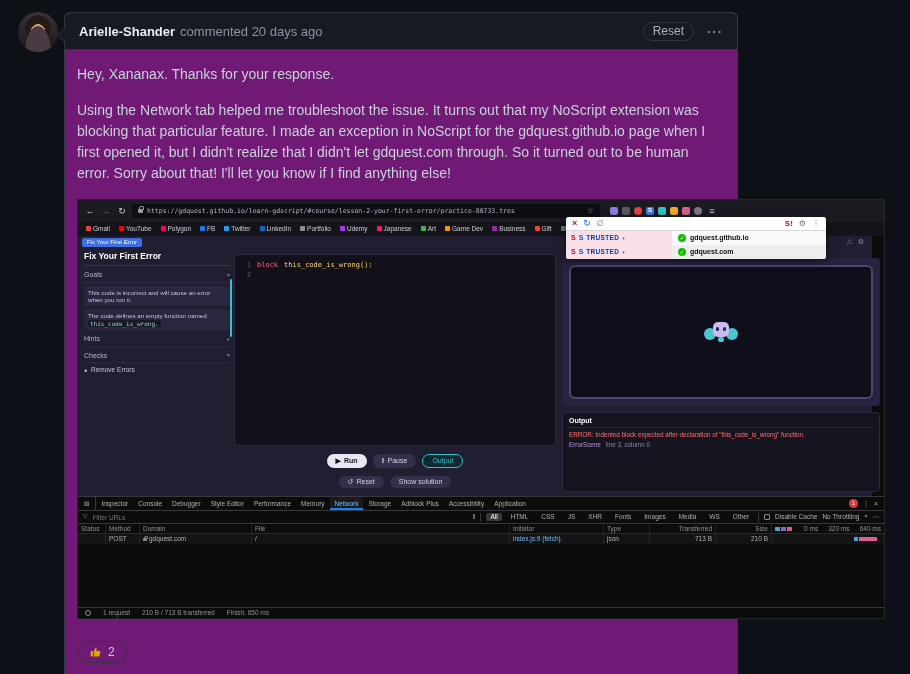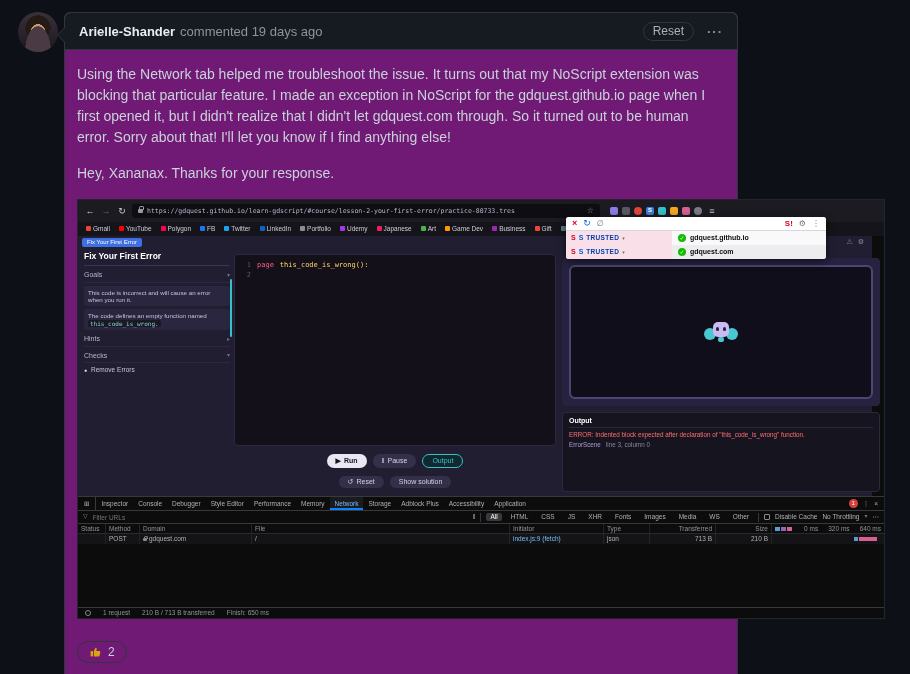--- a/index.html
+++ b/index.html
@@ -241,29 +241,29 @@
   .f-ico { width:6px; height:6px; border-radius:50%; border:1px solid #8a8a8f; display:inline-block; }
 </style>
 </head>
 <body>
 
 <div class="avatar"></div>
 
 <div class="comment">
   <div class="chead">
     <b class="author">Arielle-Shander</b>
-    <span class="meta">commented 19 days ago</span>
+    <span class="meta">commented 20 days ago</span>
     <span class="spacer"></span>
     <span class="badge-author">Reset</span>
     <span class="kebab">···</span>
   </div>
 
   <div class="cbody">
+    <p>Hey, Xananax. Thanks for your response.</p>
     <p>Using the Network tab helped me troubleshoot the issue. It turns out that my NoScript extension was blocking that particular feature. I made an exception in NoScript for the gdquest.github.io page when I first opened it, but I didn't realize that I didn't let gdquest.com through. So it turned out to be human error. Sorry about that! I'll let you know if I find anything else!</p>
-    <p>Hey, Xananax. Thanks for your response.</p>
 
     <div class="shot">
 
       <div class="ff-nav">
         <span class="navbtn">←</span>
         <span class="navbtn dim">→</span>
         <span class="navbtn">↻</span>
         <div class="urlbar">
           <span class="lock"></span>
           <input class="urltext" readonly="" value="https://gdquest.github.io/learn-gdscript/#course/lesson-2-your-first-error/practice-80733.tres" style="">
@@ -374,21 +374,21 @@
           <div class="check">
             <i>●</i>
             <span>Remove Errors</span>
           </div>
           <span class="sidescroll"></span>
         </div>
 
         <div class="editor">
           <div class="eline">
             <span class="lno">1</span>
-            <span class="kw">page</span>
+            <span class="kw">block</span>
             <span class="fn">this_code_is_wrong():</span>
           </div>
           <div class="eline">
             <span class="lno">2</span>
           </div>
         </div>
 
         <div class="btnrow r1">
           <span class="pill p-run">
             <i>▶</i>

